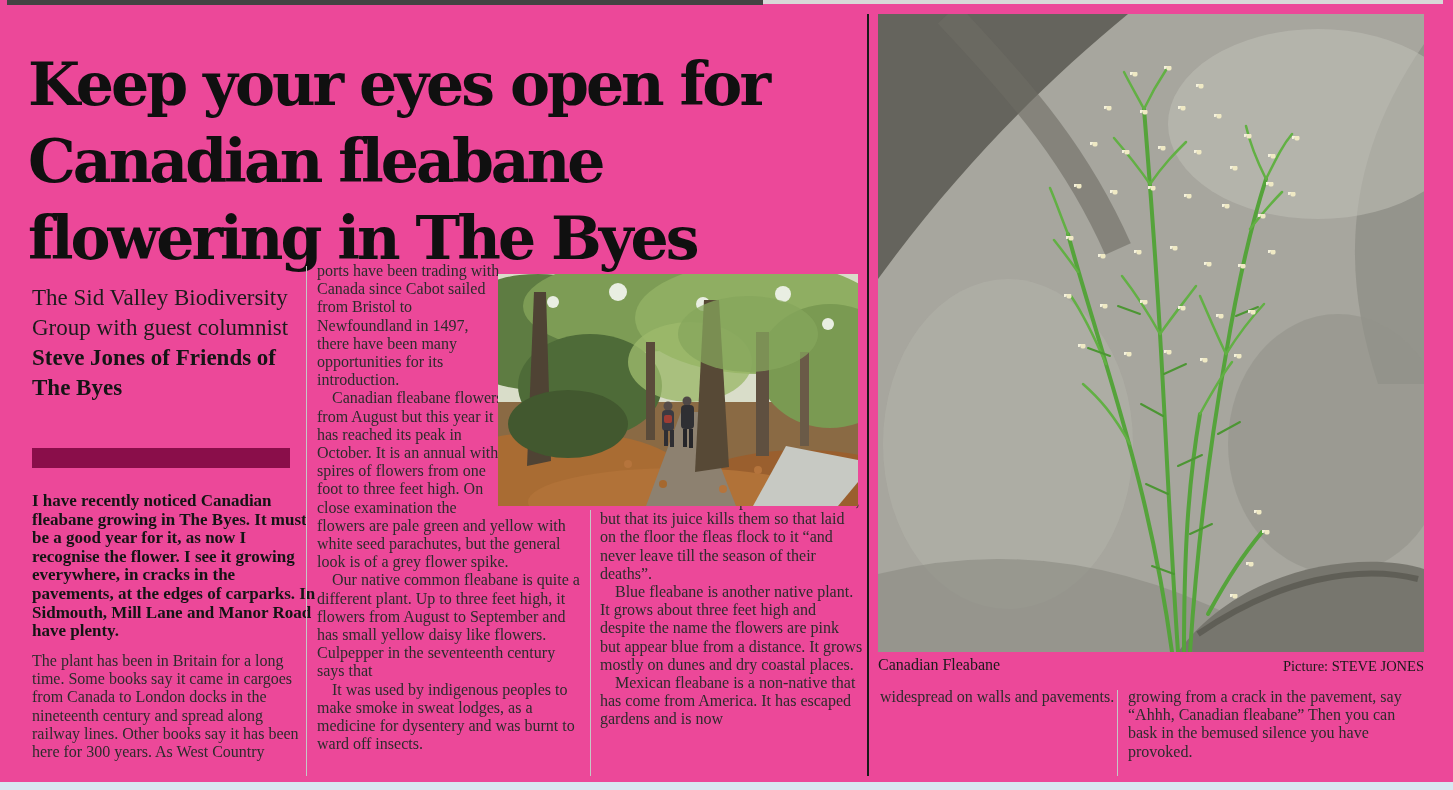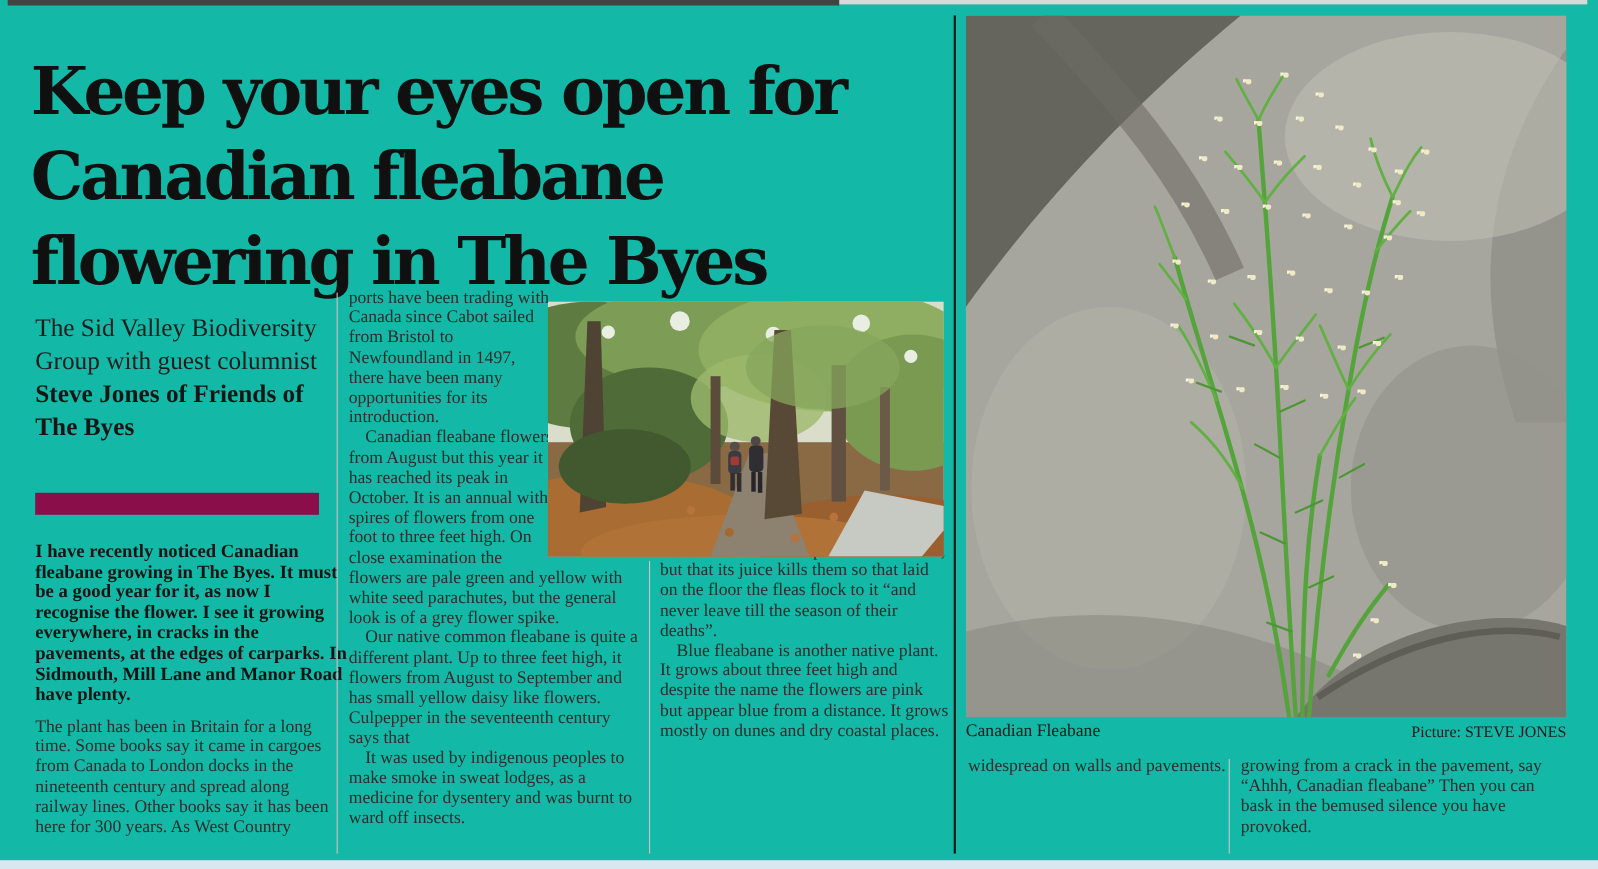--- a/index.html
+++ b/index.html
@@ -1,16 +1,16 @@
 <!DOCTYPE html>
 <html><head>
 <meta charset="utf-8">
 <style>
   html,body{margin:0;padding:0;background:#ffffff;}
-  .page{position:relative;width:1453px;height:790px;background:#14b8a6;overflow:hidden;
+  .page{position:relative;width:1453px;height:790px;background:#ec4899;overflow:hidden;
         font-family:"Liberation Serif", serif;color:#222;}
   .strip{position:absolute;}
   .top-strip-dark{left:7px;top:0;width:756px;height:5px;background:#434343;}
   .top-strip-light{left:763px;top:0;width:680px;height:4px;background:#d8d8d8;}
   .bottom-strip{left:0;top:782px;width:1453px;height:8px;background:#d9e7f1;}
 
   .headline{position:absolute;left:28px;top:6px;width:860px;
             font-family:"DejaVu Serif", serif;font-weight:bold;color:#101010;
             font-size:60px;line-height:77px;letter-spacing:-3px;}
   .headline div{white-space:nowrap;}
@@ -83,20 +83,21 @@
     <p>Canadian fleabane flowers from August but this year it has reached its peak in October. It is an annual with spires of flowers from one foot to three feet high. On close examination the flowers are pale green and yellow with white seed parachutes, but the general look is of a grey flower spike.</p>
     <p>Our native common fleabane is quite a different plant. Up to three feet high, it flowers from August to September and has small yellow daisy like flowers. Culpepper in the seventeenth century says that</p>
     <p>It was used by indigenous peoples to make smoke in sweat lodges, as a medicine for dysentery and was burnt to ward off insects.</p>
   </div>
 
   <div class="vdiv vdiv-2"></div>
 
   <div class="body-col col3">
     <p>the smell of the fresh plant attracts fleas, but that its juice kills them so that laid on the floor the fleas flock to it “and never leave till the season of their deaths”.</p>
     <p>Blue fleabane is another native plant. It grows about three feet high and despite the name the flowers are pink but appear blue from a distance. It grows mostly on dunes and dry coastal places.</p>
+    <p>Mexican fleabane is a non-native that has come from America. It has escaped gardens and is now</p>
   </div>
 
   <svg class="photo photo-path" viewBox="0 0 360 232" role="img">
     <rect width="360" height="232" fill="#d9ddc9"></rect>
     <rect x="0" y="128" width="360" height="104" fill="#8a6a44"></rect>
     <ellipse cx="60" cy="205" rx="130" ry="48" fill="#a96c33"></ellipse>
     <ellipse cx="305" cy="218" rx="120" ry="42" fill="#9a5f2e"></ellipse>
     <ellipse cx="180" cy="228" rx="150" ry="34" fill="#b17238"></ellipse>
     <polygon points="148,232 238,232 201,138 183,138" fill="#8d8170"></polygon>
     <polygon points="255,232 340,232 360,208 360,186 288,172" fill="#c7c9c3"></polygon>

